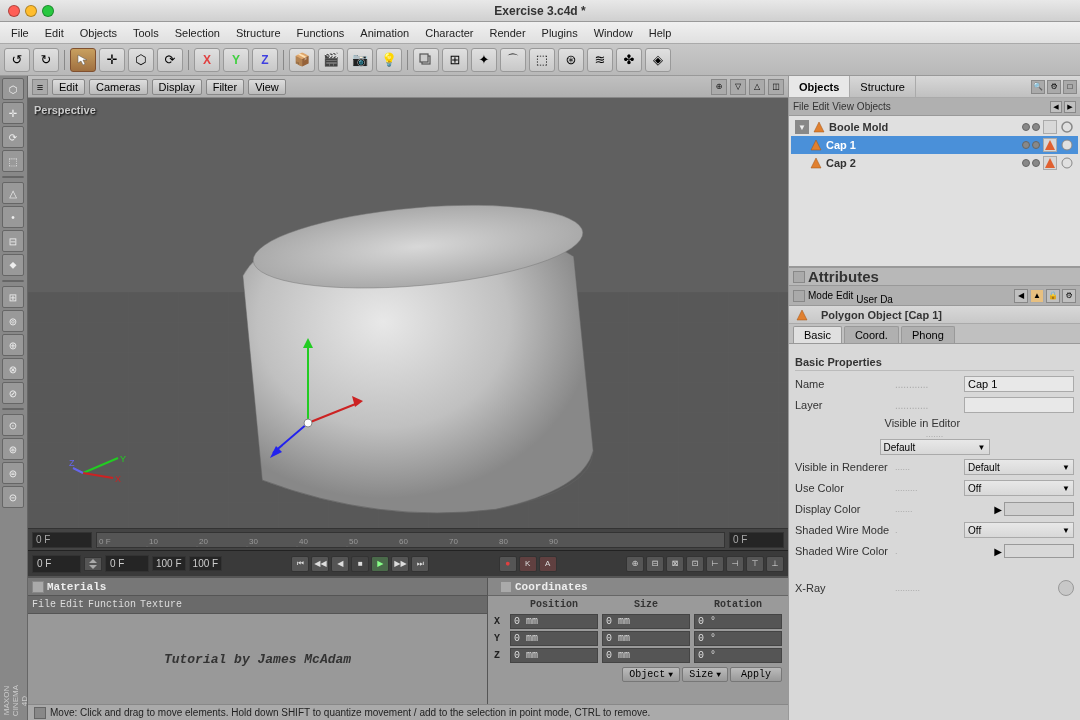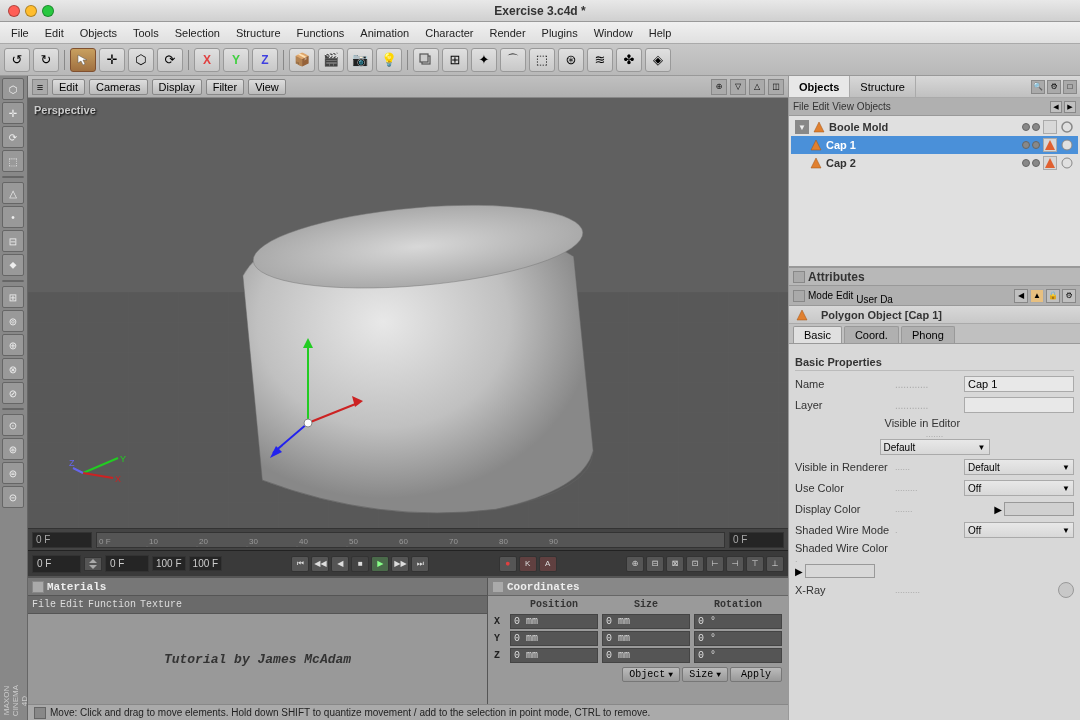--- a/index.html
+++ b/index.html
@@ -643,21 +643,21 @@
           <span style="font-size:10px; color:#ddd; cursor:pointer;">Edit</span>
           <span style="font-size:10px; color:#ddd; cursor:pointer;">Function</span>
           <span style="font-size:10px; color:#ddd; cursor:pointer;">Texture</span>
         </div>
         <div id="mat-content" style="flex:1; background:#999; display:flex; align-items:center; justify-content:center;">
           <span class="mat-label">Tutorial by James McAdam</span>
         </div>
       </div>
 
       <div id="coords-panel" style="flex:1; background:#9a9a9a; display:flex; flex-direction:column;">
-        <div id="coords-header" style="height:18px; background:#888; display:flex; align-items:center; padding:0 4px; gap:3px; border-bottom:1px solid #666;">
+        <div id="coords-header" style="height:18px; background:#888; display:flex; align-items:center; padding:0 12px; gap:3px; border-bottom:1px solid #666;">
           <div style="width:12px; height:12px; background:#aaa; border:1px solid #888;"></div>
           <span style="font-size:11px; color:#eee; font-weight:bold;">Coordinates</span>
         </div>
         <div style="display:flex; flex:1; padding:3px 6px; gap:6px;">
 
           <div style="display:flex; flex-direction:column; gap:2px; width:100%;">
 
             <div style="display:flex; gap:4px; align-items:center; margin-bottom:2px;">
               <div style="width:12px;"></div>
               <div style="flex:1; text-align:center; font-size:10px; font-weight:bold; color:#333;">Position</div>
@@ -822,21 +822,21 @@
               <circle cx="7" cy="7" r="5" fill="#e0e0e0" stroke="#888" stroke-width="1"></circle>
             </svg>
         </div>
       </div>
     </div>
 
     <div id="attr-panel" style="border-top:2px solid #999; display:flex; flex-direction:column; flex:1; overflow:hidden;">
 
       <div id="attr-header" style="height:18px; background:#b8b8b8; display:flex; align-items:center; padding:0 4px; gap:3px; border-bottom:1px solid #999;">
         <div style="width:12px; height:12px; background:#aaa; border:1px solid #888;"></div>
-        <span style="font-size:12px; font-weight:bold; color:#333;">Attributes</span>
+        <span style="font-size:15px; font-weight:bold; color:#333;">Attributes</span>
       </div>
 
       <div id="attr-toolbar" style="height:20px; background:#b0b0b0; display:flex; align-items:center; padding:0 4px; gap:3px; border-bottom:1px solid #999;">
         <div style="width:12px; height:12px; background:#aaa; border:1px solid #888;"></div>
         <span style="font-size:10px; cursor:pointer;">Mode</span>
         <span style="font-size:10px; cursor:pointer;">Edit</span>
         <span style="font-size:10px; cursor:pointer;margin-top:8px;">User Da</span>
         <div style="flex:1;"></div>
         <div style="display:flex; gap:2px; align-items:center;">
           <div style="width:14px; height:14px; background:#c0c0c0; border:1px solid #888; display:flex; align-items:center; justify-content:center; font-size:8px; cursor:pointer;">◀</div>
@@ -914,21 +914,21 @@
 
         <div class="attr-row" style="display:flex; align-items:center; margin-bottom:3px;">
           <span style="width:100px; font-size:11px; color:#333;">Shaded Wire Mode</span>
           <span style="flex:1; font-size:9px; color:#aaa;">.</span>
           <div style="width:110px; height:16px; background:linear-gradient(to bottom,#e8e8e8,#d8d8d8); border:1px solid #aaa; display:flex; align-items:center; padding:0 3px; justify-content:space-between; cursor:pointer;">
             <span style="font-size:10px;">Off</span>
               <span style="font-size:8px;">▼</span>
           </div>
         </div>
 
-        <div class="attr-row" style="display:flex; align-items:flex-start; margin-bottom:3px;flex-direction:column;">
+        <div class="attr-row" style="display:flex; align-items:center; margin-bottom:19px;">
           <span style="width:100px; font-size:11px; color:#333;">Shaded Wire Color</span>
           <span style="flex:1; font-size:9px; color:#aaa;">.</span>
           <div style="display:flex; align-items:center; gap:2px;">
             <div style="font-size:10px; cursor:pointer;">▶</div>
             <div style="width:70px; height:14px; background:#d8d8d8; border:1px solid #999;"></div>
           </div>
         </div>
 
         <div class="attr-row" style="display:flex; align-items:center; margin-bottom:3px;">
           <span style="width:100px; font-size:11px; color:#333;">X-Ray</span>

